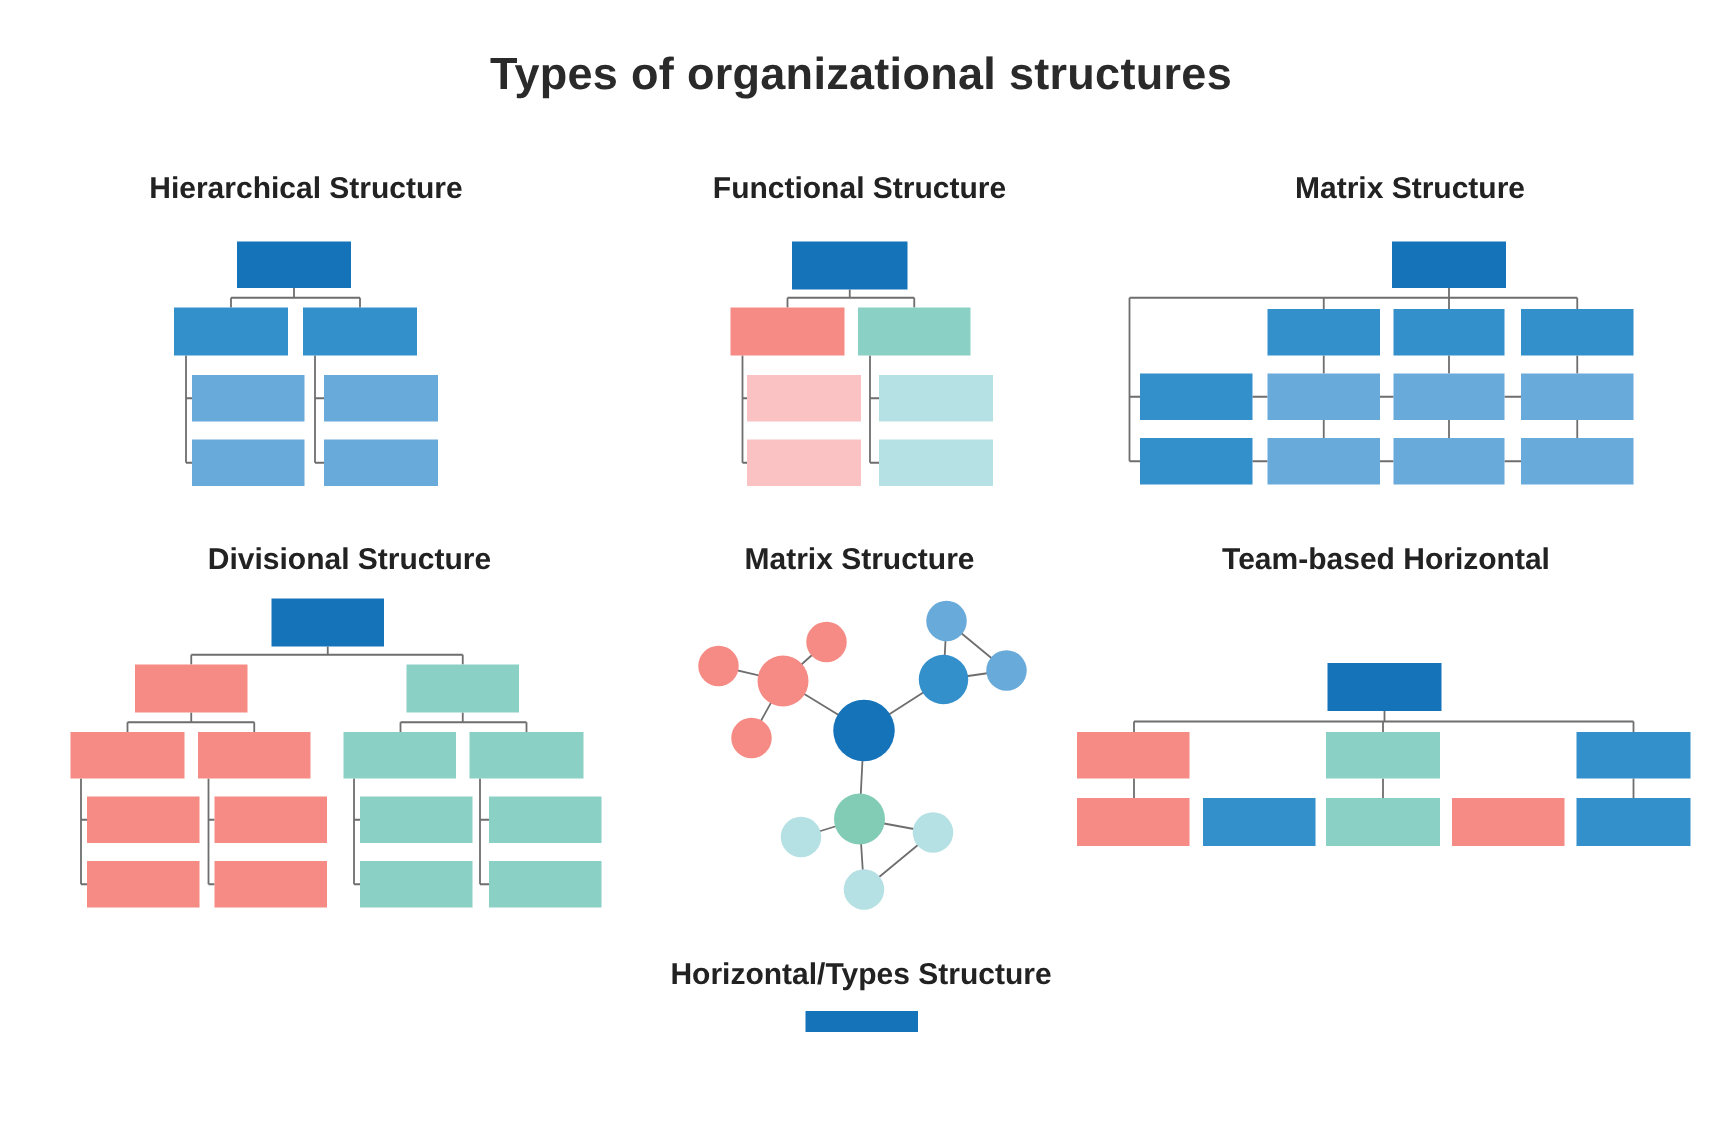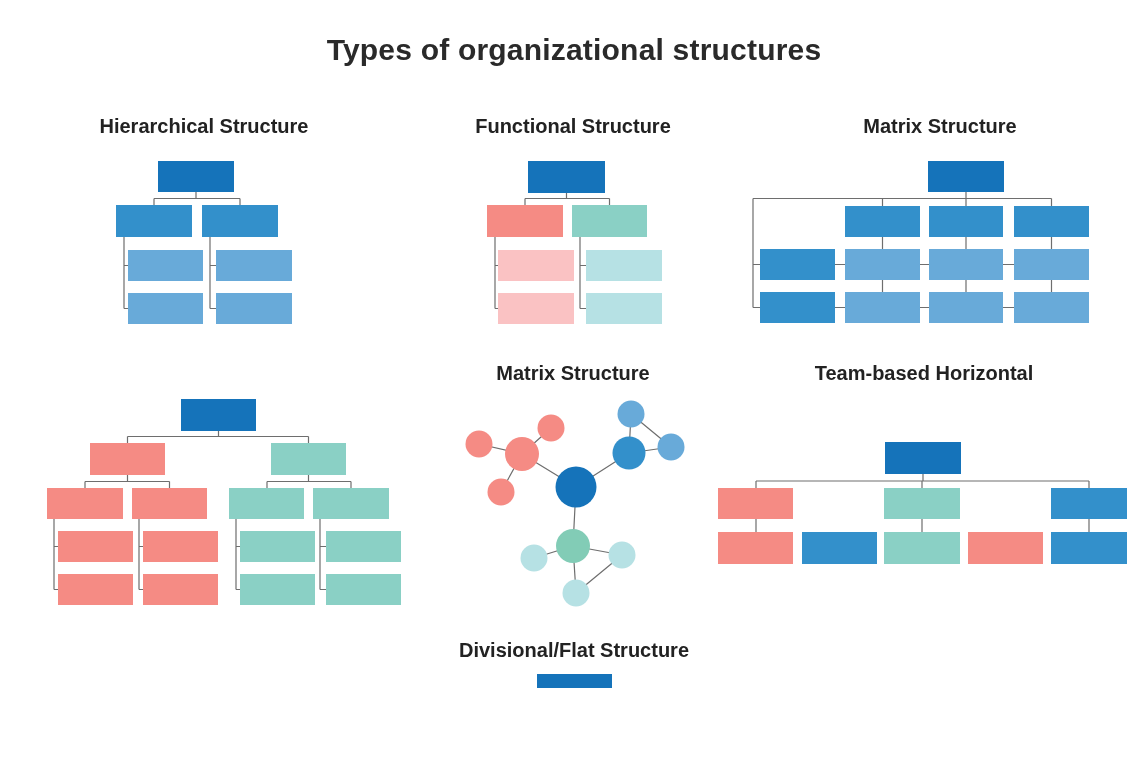--- a/index.html
+++ b/index.html
@@ -37,23 +37,24 @@
 </head>
 <body>
 
 <div class="canvas">
 
   <h1 class="page-title">Types of organizational structures</h1>
 
   <div class="dlabel" style="left:44px;top:115px">Hierarchical Structure</div>
   <div class="dlabel" style="left:413px;top:115px">Functional Structure</div>
   <div class="dlabel" style="left:780px;top:115px">Matrix Structure</div>
+  <div class="dlabel" style="left:73px;top:362px">Divisional Structure</div>
   <div class="dlabel" style="left:413px;top:362px">Matrix Structure</div>
   <div class="dlabel" style="left:764px;top:362px">Team-based Horizontal</div>
-  <div class="dlabel" style="left:414px;top:639px">Divisional/Flat Structure</div>
+  <div class="dlabel" style="left:414px;top:639px">Horizontal/Types Structure</div>
 
   <svg class="layer" width="1148" height="761" viewBox="0 0 1148 761">
 
     <g>
       <path class="ln" d="M196 192 V198.5 M154 198.5 H240 M154 198.5 V205 M240 198.5 V205
            M124 237 V308.5 M124 265.5 H128 M124 308.5 H128
            M210 237 V308.5 M210 265.5 H216 M210 308.5 H216"></path>
       <rect class="f-dark" x="158" y="161" width="76" height="31"></rect>
       <rect class="f-med" x="116" y="205" width="76" height="32"></rect>
       <rect class="f-med" x="202" y="205" width="76" height="32"></rect>

